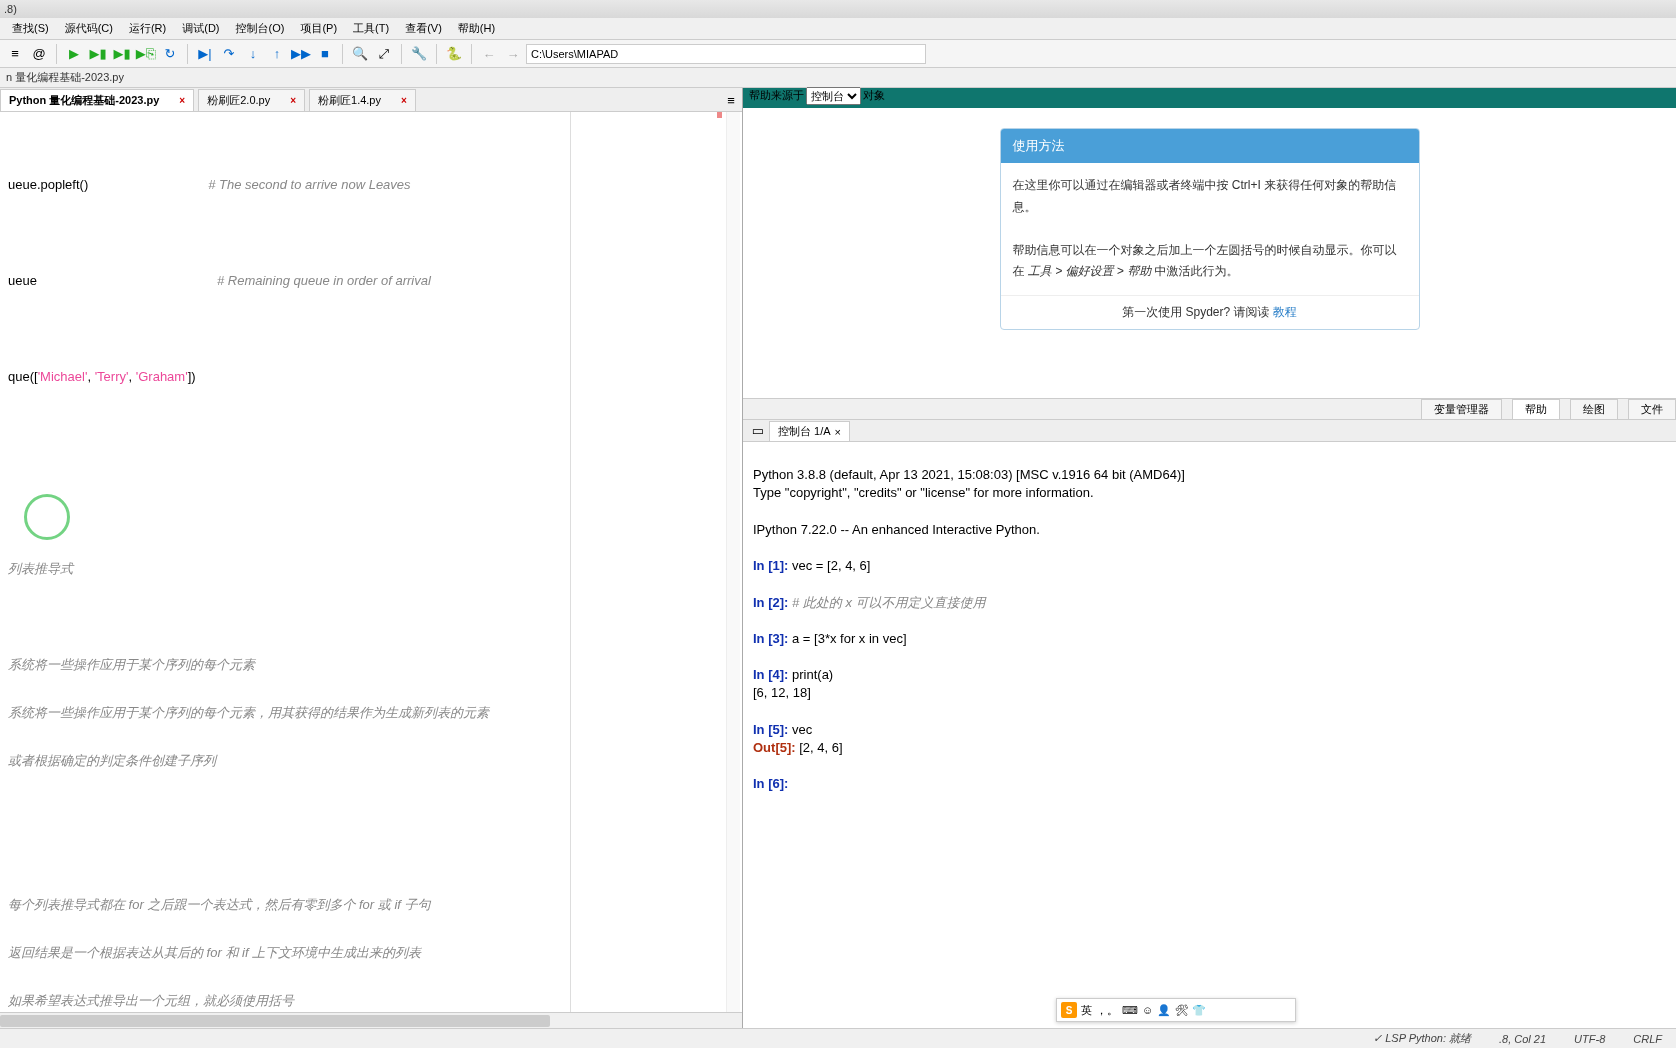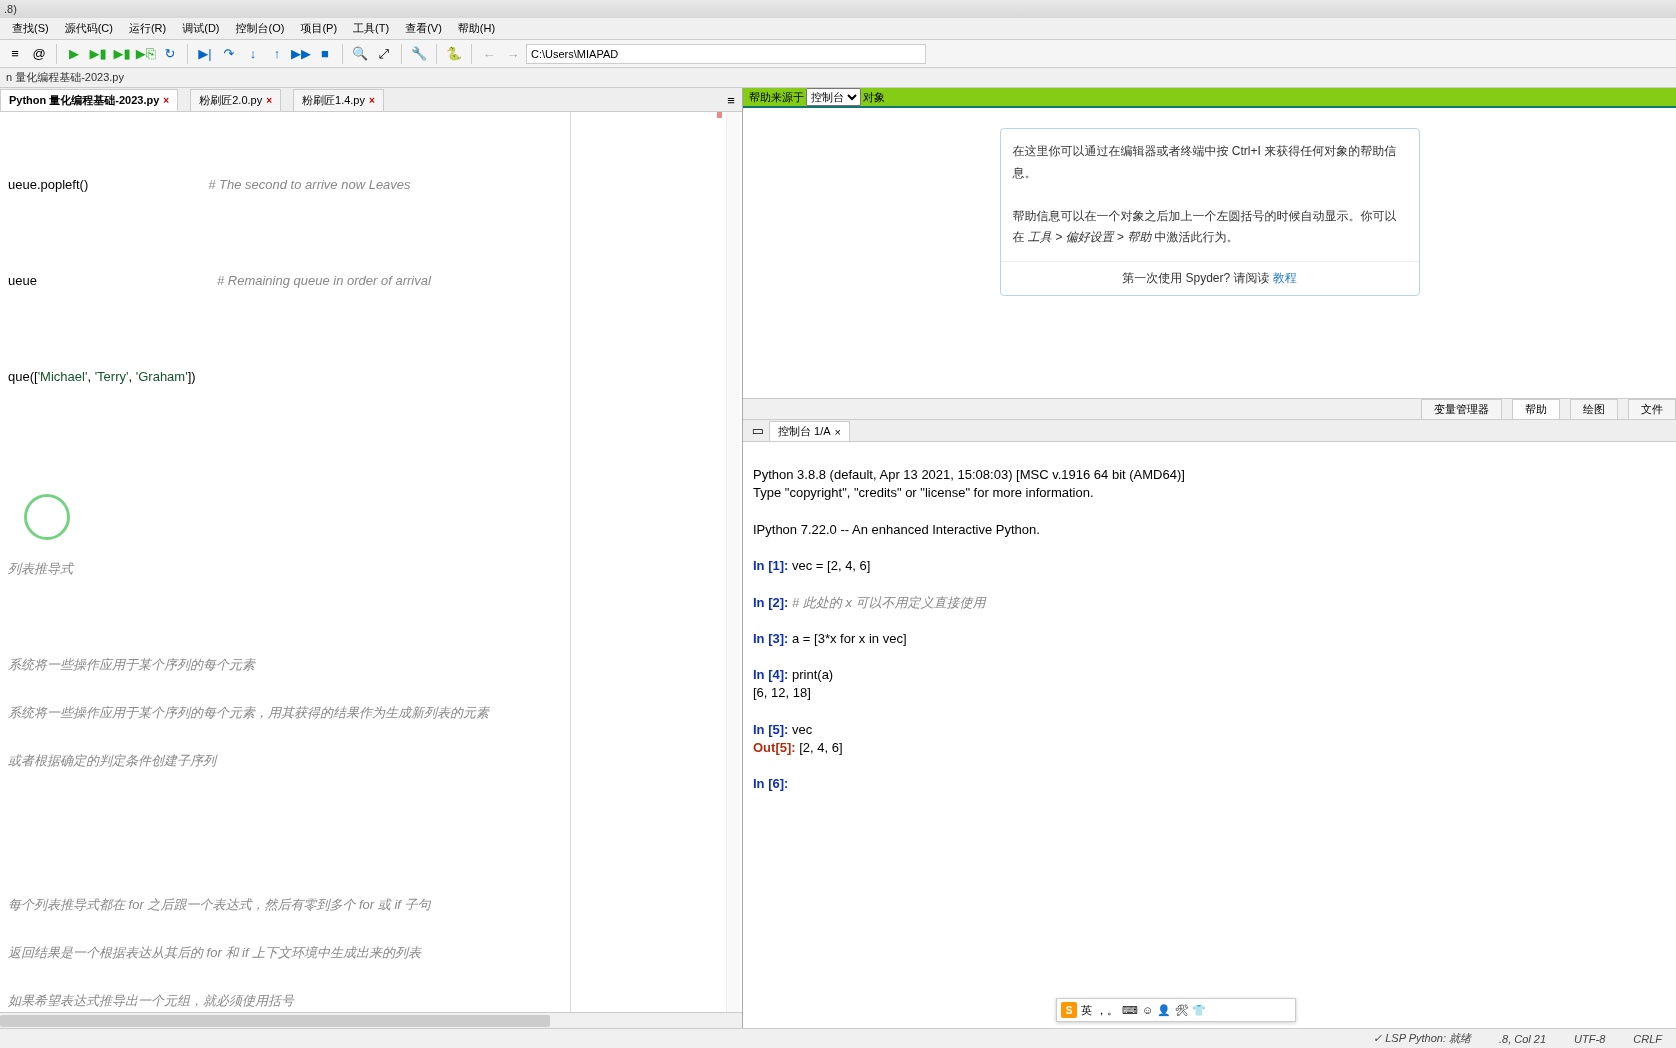--- a/index.html
+++ b/index.html
@@ -9,30 +9,30 @@
 .menubar span { padding: 2px 8px; cursor: pointer; }
 .toolbar { height: 28px; background: #f5f5f5; display: flex; align-items: center; padding: 0 4px; border-bottom: 1px solid #ccc; gap: 2px; }
 .tbtn { width: 22px; height: 22px; display: inline-flex; align-items: center; justify-content: center; cursor: pointer; border: 1px solid transparent; border-radius: 2px; font-size: 13px; }
 .tdiv { width: 1px; height: 20px; background: #ccc; margin: 0 4px; }
 .path-input { flex: 0 0 auto; min-width: 400px; height: 20px; border: 1px solid #ccc; padding: 0 4px; font-size: 11px; background: #fff; }
 .breadcrumb { height: 20px; background: #f0f0f0; display: flex; align-items: center; padding: 0 6px; font-size: 11px; color: #333; border-bottom: 1px solid #ccc; }
 .main { display: flex; height: calc(100% - 108px); }
 .left { width: 743px; display: flex; flex-direction: column; border-right: 1px solid #aaa; }
 .right { flex: 1; display: flex; flex-direction: column; }
 .tabs { height: 24px; background: #eee; display: flex; align-items: flex-end; border-bottom: 1px solid #ccc; }
-.tab { padding: 3px 8px; font-size: 11px; background: #f5f5f5; border: 1px solid #ccc; border-bottom: none; margin-right: 12px; display: flex; align-items: center; gap: 4px; cursor: pointer; }
+.tab { padding: 3px 8px; font-size: 11px; background: #f5f5f5; border: 1px solid #ccc; border-bottom: none; margin-right: 4px; display: flex; align-items: center; gap: 20px; cursor: pointer; }
 .tab.active { background: #fff; font-weight: bold; }
 .tab .close { color: #c00; font-weight: bold; cursor: pointer; font-size: 10px; }
 .editor { flex: 1; background: #fff; font-family: Consolas, monospace; font-size: 13px; padding: 4px 8px; overflow: auto; position: relative; white-space: pre; color: #000; }
 .editor-line { min-height: 18px; line-height: 18px; }
 .c-comment { color: #888; font-style: italic; }
-.c-string { color: #14532d; }
+.c-string { color: #ec4899; }
 .ruler { position: absolute; left: 570px; top: 0; bottom: 0; width: 1px; background: #ddd; }
 .gutter-change { position: absolute; right: 18px; top: 0; width: 5px; height: 6px; background: #e88; }
-.help-head { height: 20px; background: #84cc16; display: flex; align-items: center; padding: 0 6px; font-size: 11px; border-bottom: 2px solid #0f766e; }
+.help-head { height: 20px; background: #0f766e; display: flex; align-items: center; padding: 0 6px; font-size: 11px; border-bottom: 5px solid #0f766e; }
 .help-head select { font-size: 11px; height: 18px; margin: 0 2px; }
 .help-panel { flex: 0 0 290px; background: #fff; padding: 20px; overflow: auto; display: flex; flex-direction: column; align-items: center; }
 .help-box { width: 420px; border: 1px solid #b8d4e8; border-radius: 4px; overflow: hidden; }
 .help-title { background: #4a9fd8; color: #fff; padding: 8px 12px; font-size: 13px; }
 .help-body { padding: 12px; font-size: 12px; line-height: 1.8; color: #333; }
 .help-footer { padding: 8px 12px; text-align: center; font-size: 12px; color: #333; border-top: 1px solid #eee; }
 .help-footer a { color: #2a7fc8; text-decoration: none; cursor: pointer; }
 .panel-tabs { height: 22px; display: flex; align-items: flex-end; background: #f0f0f0; justify-content: flex-end; border-top: 1px solid #ccc; border-bottom: 1px solid #ccc; gap: 10px; }
 .panel-tabs .ptab { padding: 2px 12px; font-size: 11px; border: 1px solid #ccc; border-bottom: none; background: #f5f5f5; cursor: pointer; }
 .panel-tabs .ptab.active { background: #fff; }
@@ -171,20 +171,21 @@
   </div>
 
   <div class="right">
     <div class="help-head">
       <span>帮助来源于</span>
       <select><option>控制台</option></select>
       <span>对象</span>
     </div>
     <div class="help-panel">
       <div class="help-box">
+        <div class="help-title">使用方法</div>
         <div class="help-body">
           <p>在这里你可以通过在编辑器或者终端中按 Ctrl+I 来获得任何对象的帮助信息。</p><br>
           <p><span>帮助信息可以在一个对象之后加上一个左圆括号的时候自动显示。你可以在 </span><i>工具 &gt; 偏好设置 &gt; 帮助</i><span> 中激活此行为。</span></p>
         </div>
         <div class="help-footer">
           <span>第一次使用 Spyder? 请阅读 </span><a>教程</a>
         </div>
       </div>
     </div>
     <div class="panel-tabs">

